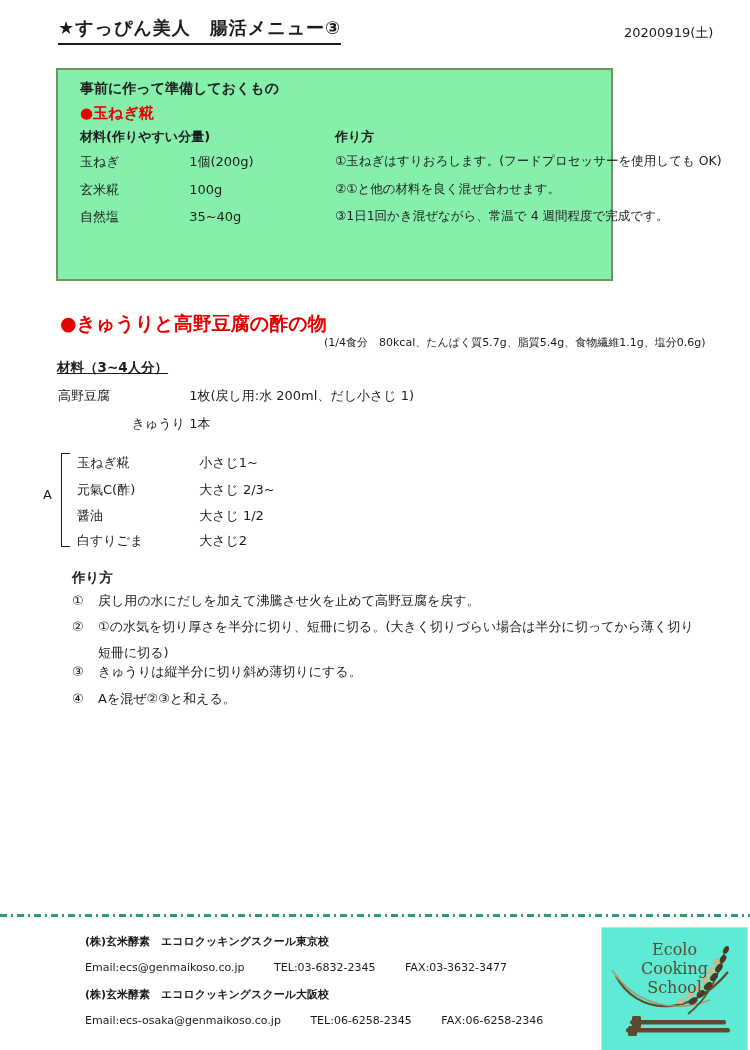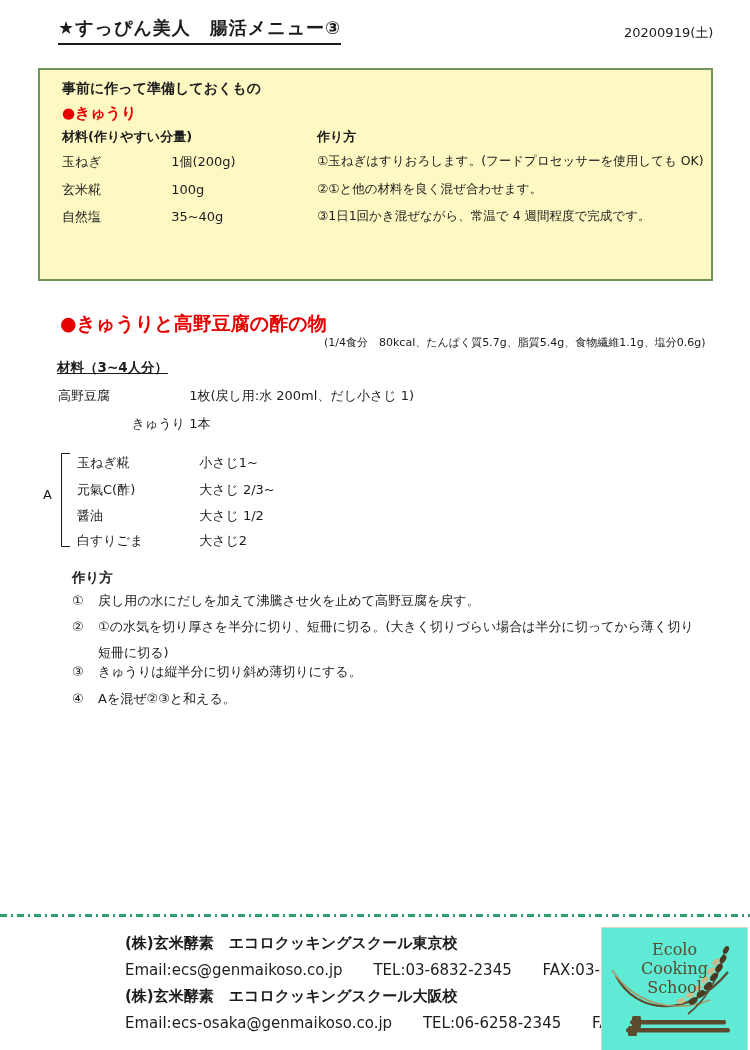--- a/index.html
+++ b/index.html
@@ -18,24 +18,24 @@
     left: 58px; top: 16px;
     font-size: 18px; font-weight: bold;
     letter-spacing: 1px;
     border-bottom: 2px solid #1c1c1c;
     padding-bottom: 3px;
   }
   .doc-date { left: 624px; top: 24px; font-size: 13px; }
 
   
   .prep-box {
-    left: 38px; top: 68px;
-    width: 675px; height: 213px;
+    left: 56px; top: 68px;
+    width: 557px; height: 213px;
     border: 2px solid #70945c;
-    background: #fef9c3;
+    background: #86efac;
   }
   .prep-heading { left: 22px; top: 10px; font-size: 14px; font-weight: bold; }
   .prep-recipe-title { left: 22px; top: 34px; font-size: 15px; font-weight: bold; color: #e60000; }
   .prep-ing-header { left: 22px; top: 58px; font-size: 13px; font-weight: bold; }
   .prep-steps-header { left: 277px; top: 58px; font-size: 13px; font-weight: bold; }
   .prep-ing-row { left: 22px; font-size: 13px; width: 250px; }
   .prep-ing-row .ing-name { display: inline-block; width: 105px; }
   .prep-ing-row .ing-amt { display: inline-block; }
   .prep-step { left: 277px; font-size: 12.5px; white-space: nowrap; }
   .row-1 { top: 83px; }
@@ -85,21 +85,21 @@
     background-image: repeating-linear-gradient(
       to right,
       #2f9e6e 0px, #2f9e6e 7px,
       transparent 7px, transparent 11px,
       #2f9e6e 11px, #2f9e6e 13px,
       transparent 13px, transparent 17px
     );
   }
 
   
-  .footer-line { left: 85px; font-size: 15px; white-space: nowrap; margin-left: 40px; }
+  .footer-line { left: 85px; font-size: 11px; white-space: nowrap; }
   .footer-name { font-weight: bold; }
   .frow-1 { top: 934px; }
   .frow-2 { top: 961px; }
   .frow-3 { top: 987px; }
   .frow-4 { top: 1014px; }
   .contact-part { margin-right: 26px; }
 
   
   .logo-box {
     left: 601px; top: 927px;
@@ -118,21 +118,21 @@
   .logo-svg { position: absolute; left: 0; top: 0; }
 </style>
 </head>
 <body>
 
 <div class="abs doc-title">★すっぴん美人　腸活メニュー③</div>
 <div class="abs doc-date">20200919(土)</div>
 
 <div class="abs prep-box">
   <div class="abs prep-heading">事前に作って準備しておくもの</div>
-  <div class="abs prep-recipe-title">●きゅうり</div>
+  <div class="abs prep-recipe-title">●玉ねぎ糀</div>
   <div class="abs prep-ing-header">材料(作りやすい分量)</div>
   <div class="abs prep-steps-header">作り方</div>
 
   <div class="abs prep-ing-row row-1">
     <span class="ing-name">玉ねぎ</span>
     <span class="ing-amt">1個(200g)</span>
   </div>
   <div class="abs prep-ing-row row-2">
     <span class="ing-name">玄米糀</span>
     <span class="ing-amt">100g</span>

